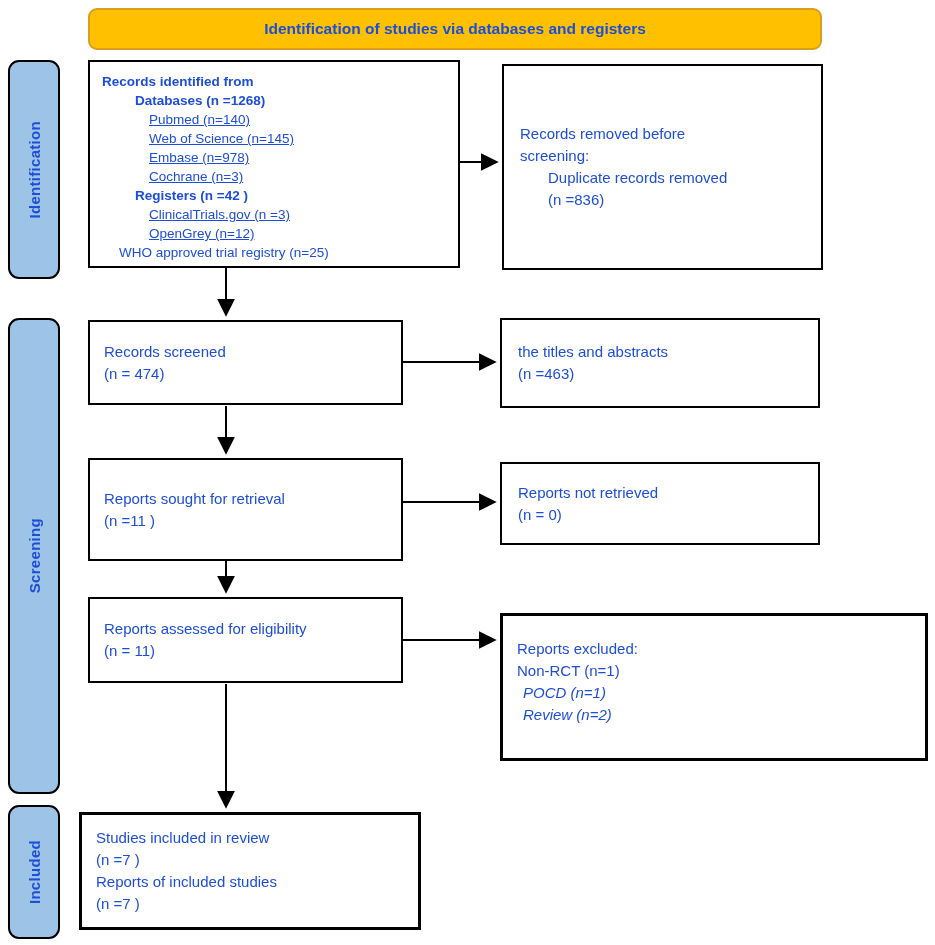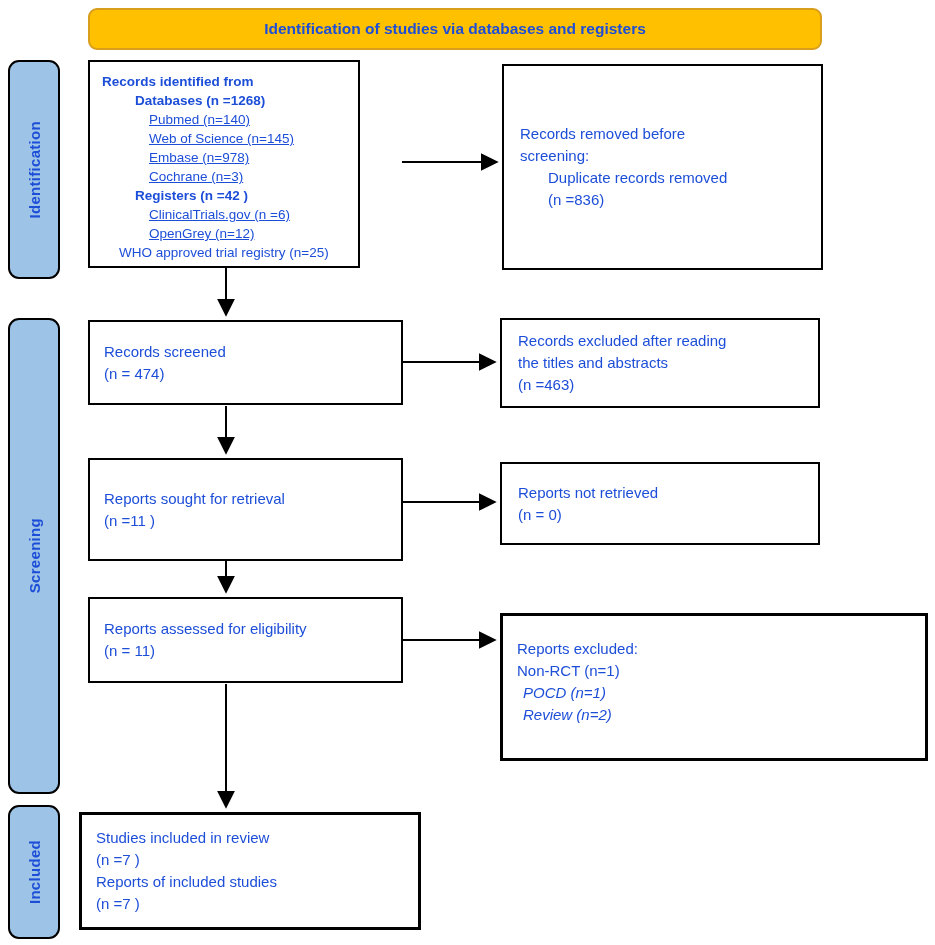--- a/index.html
+++ b/index.html
@@ -29,21 +29,21 @@
   #stage-identification{top:60px;height:215px;}
   #stage-screening{top:318px;height:472px;}
   #stage-included{top:805px;height:130px;}
   
   .box{
     position:absolute;background:#fff;border:2px solid #000;
     font-size:15px;line-height:22px;
     display:flex;flex-direction:column;justify-content:center;
     box-sizing:border-box;padding:8px 12px;
   }
-  #box-records-identified{left:88px;top:60px;width:272px;height:208px;
+  #box-records-identified{left:88px;top:60px;width:372px;height:208px;
     font-size:13.5px;line-height:19px;justify-content:flex-start;padding-top:10px;}
   #box-records-removed{left:502px;top:64px;width:321px;height:206px;padding-left:16px;}
   #box-records-screened{left:88px;top:320px;width:315px;height:85px;padding-left:14px;}
   #box-records-excluded{left:500px;top:318px;width:320px;height:90px;padding-left:16px;}
   #box-reports-sought{left:88px;top:458px;width:315px;height:103px;padding-left:14px;}
   #box-reports-not-retrieved{left:500px;top:462px;width:320px;height:83px;padding-left:16px;}
   #box-reports-assessed{left:88px;top:597px;width:315px;height:86px;padding-left:14px;}
   #box-reports-excluded{left:500px;top:595px;width:428px;height:148px;border-width:3px;
     justify-content:flex-start;padding-top:22px;padding-left:14px;margin-top:18px;}
   #box-studies-included{left:79px;top:812px;width:342px;height:118px;border-width:3px;padding-left:14px;}
@@ -94,39 +94,38 @@
   </div>
 
   <div class="box" id="box-records-identified">
     <div class="b">Records identified from</div>
     <div class="b ind1">Databases (n =1268)</div>
     <div class="ind2">Pubmed (n=140)</div>
     <div class="ind2">Web of Science (n=145)</div>
     <div class="ind2">Embase (n=978)</div>
     <div class="ind2">Cochrane (n=3)</div>
     <div class="b ind1">Registers (n =42 )</div>
-    <div class="ind2">ClinicalTrials.gov (n =6)</div>
+    <div class="ind2">ClinicalTrials.gov (n =3)</div>
     <div class="ind2">OpenGrey (n=12)</div>
     <div class="indwho">WHO approved trial registry (n=25)</div>
   </div>
 
   <div class="box" id="box-records-removed">
     <div><span>Records removed </span><span class="it">before</span></div>
     <div><span class="it">screening</span><span>:</span></div>
     <div class="ind-dup">Duplicate records removed</div>
     <div class="ind-dup">(n =836)</div>
   </div>
 
   <div class="box" id="box-records-screened">
     <div>Records screened</div>
     <div>(n = 474)</div>
   </div>
 
   <div class="box" id="box-records-excluded">
-    <div>Records excluded after reading</div>
     <div>the titles and abstracts</div>
     <div>(n =463)</div>
   </div>
 
   <div class="box" id="box-reports-sought">
     <div>Reports sought for retrieval</div>
     <div>(n =11 )</div>
   </div>
 
   <div class="box" id="box-reports-not-retrieved">

